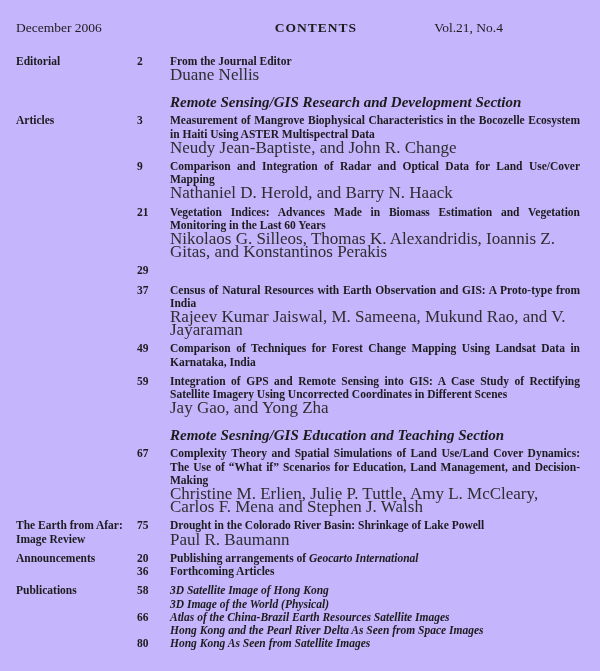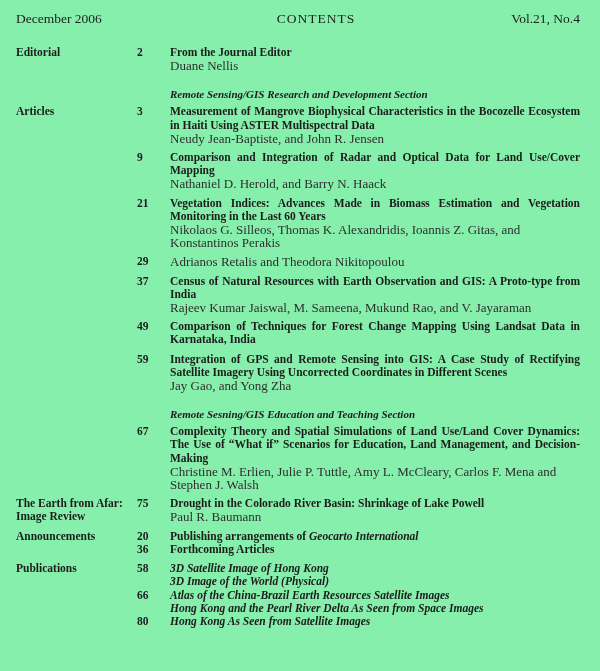--- a/index.html
+++ b/index.html
@@ -1,36 +1,36 @@
 <!DOCTYPE html>
 <html><head>
 <meta charset="utf-8">
 <style>
   html, body { margin: 0; padding: 0; background: #ffffff; }
   .page {
     position: relative;
     width: 600px;
     height: 671px;
     box-sizing: border-box;
-    background: #86efac;
+    background: #c4b5fd;
     color: #1c1c1c;
     font-family: "Liberation Serif", "DejaVu Serif", serif;
-    padding: 11px 20px 0 16px;
+    padding: 20px 20px 0 16px;
     overflow: hidden;
   }
   
   .hdr {
     display: flex;
     align-items: baseline;
     font-size: 13.5px;
     line-height: 16px;
   }
   .hdr .left  { flex: 1; text-align: left; }
-  .hdr .mid   { flex: 0 0 auto; font-weight: normal; letter-spacing: 1px; margin-left: 36px; }
-  .hdr .right { flex: 1; text-align: right; }
+  .hdr .mid   { flex: 0 0 auto; font-weight: bold; letter-spacing: 1px; margin-left: 36px; }
+  .hdr .right { flex: 1; text-align: center; }
 
   
   #toc { padding-top: 19px; }
   .row {
     display: grid;
     grid-template-columns: 121px 33px 1fr;
     align-items: start;
   }
   .row.gap { margin-top: 6px; }
   .c-label {
@@ -48,29 +48,29 @@
   .c-title .title {
     font-weight: bold;
     font-size: 11.5px;
     line-height: 13.2px;
     text-align: justify;
   }
   .c-title .title.italic,
   .c-title .title .em { font-style: italic; }
   .authors {
     font-weight: normal;
-    font-size: 13px;
+    font-size: 17px;
     line-height: 13.2px;
     color: #2e2e2e;
   }
   .section-row { margin-top: 12px; margin-bottom: 3px; }
   .section-heading {
     font-weight: bold;
     font-style: italic;
-    font-size: 11px;
+    font-size: 15px;
     line-height: 15px;
   }
 </style>
 </head>
 <body>
 
 <div class="page">
   <header class="hdr">
     <span class="left">December 2006</span>
     <span class="mid">CONTENTS</span>
@@ -88,21 +88,21 @@
       <div class="row section-row">
         <div class="c-label"></div>
         <div class="c-page"></div>
         <div class="c-title"><span class="section-heading">Remote Sensing/GIS Research and Development Section</span></div>
       </div>
       <div class="row">
         <div class="c-label">Articles</div>
         <div class="c-page">3</div>
         <div class="c-title">
           <div class="title"><span>Measurement of Mangrove Biophysical Characteristics in the Bocozelle Ecosystem in Haiti Using ASTER Multispectral Data</span></div>
-          <div class="authors">Neudy Jean-Baptiste, and John R. Jensen</div>
+          <div class="authors">Neudy Jean-Baptiste, and John R. Change</div>
         </div>
       </div>
       <div class="row gap">
         <div class="c-label"></div>
         <div class="c-page">9</div>
         <div class="c-title">
           <div class="title"><span>Comparison and Integration of Radar and Optical Data for Land Use/Cover Mapping</span></div>
           <div class="authors">Nathaniel D. Herold, and Barry N. Haack</div>
         </div>
       </div>
@@ -111,21 +111,20 @@
         <div class="c-page">21</div>
         <div class="c-title">
           <div class="title"><span>Vegetation Indices: Advances Made in Biomass Estimation and Vegetation Monitoring in the Last 60 Years</span></div>
           <div class="authors">Nikolaos G. Silleos, Thomas K. Alexandridis, Ioannis Z. Gitas, and Konstantinos Perakis</div>
         </div>
       </div>
       <div class="row gap">
         <div class="c-label"></div>
         <div class="c-page">29</div>
         <div class="c-title">
-          <div class="authors">Adrianos Retalis and Theodora Nikitopoulou</div>
         </div>
       </div>
       <div class="row gap">
         <div class="c-label"></div>
         <div class="c-page">37</div>
         <div class="c-title">
           <div class="title"><span>Census of Natural Resources with Earth Observation and GIS: A Proto-type from India</span></div>
           <div class="authors">Rajeev Kumar Jaiswal, M. Sameena, Mukund Rao, and V. Jayaraman</div>
         </div>
       </div>

